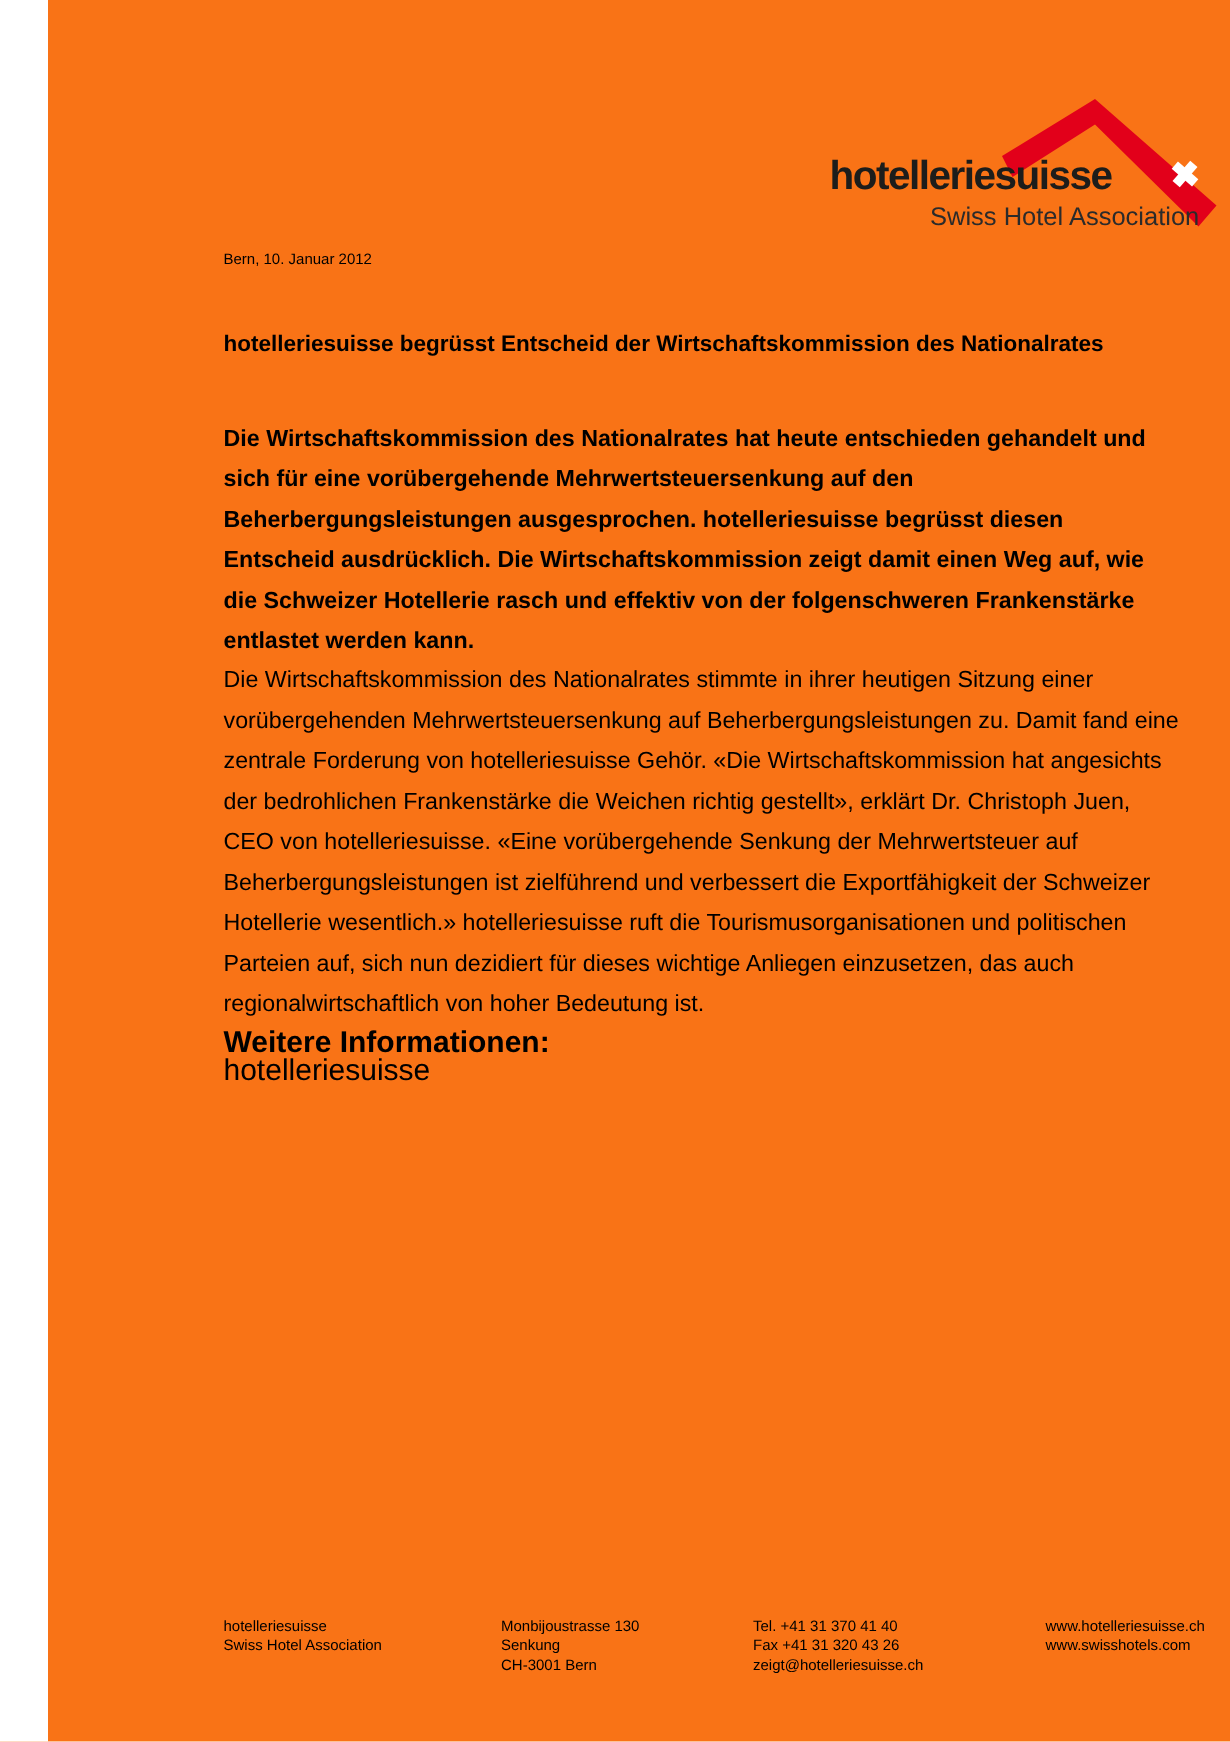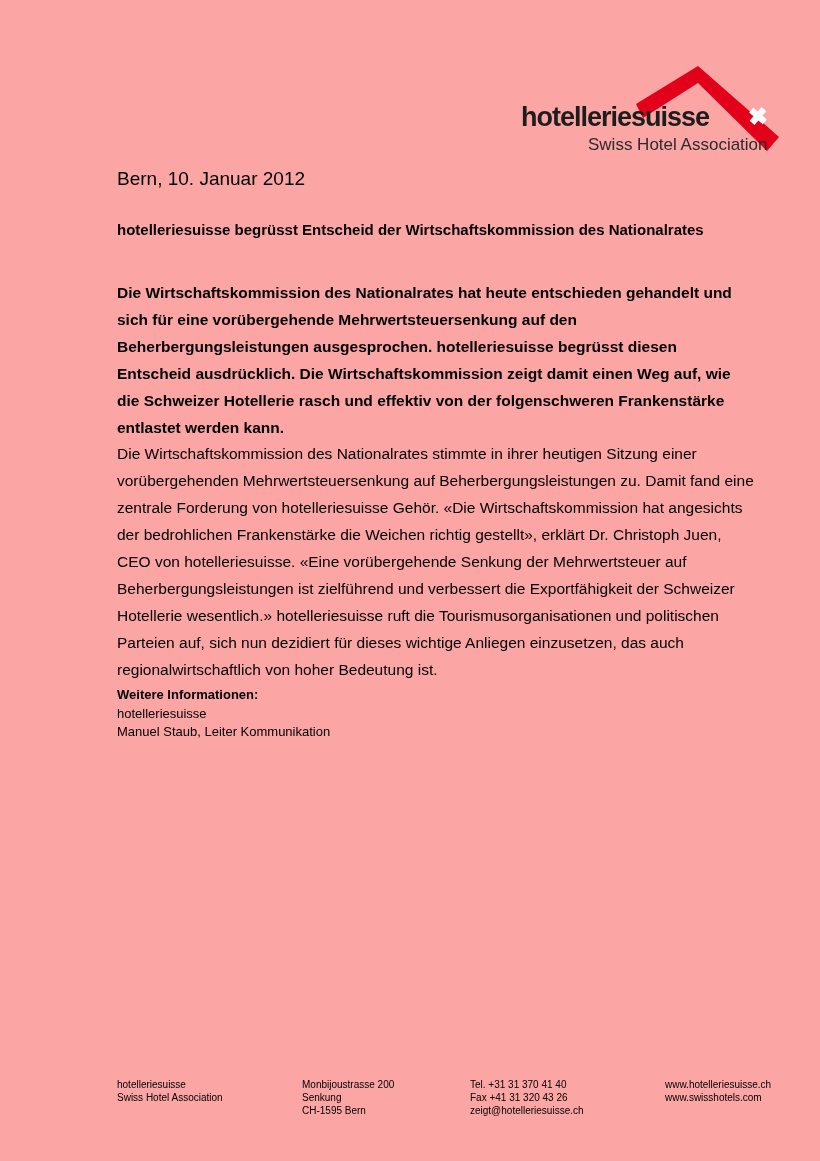--- a/index.html
+++ b/index.html
@@ -11,21 +11,22 @@
     width: 820px;
     height: 1161px;
     font-family: "Liberation Sans", sans-serif;
     color: #000000;
     position: relative;
     overflow: hidden;
   }
   .page {
     position: absolute;
     inset: 0;
-    background: #fca5a5;
+    background: #f97316;
+    margin-left: 32px;
   }
 
   
   .logo-roof {
     position: absolute;
     left: 636px;
     top: 66px;
     width: 144px;
     height: 88px;
   }
@@ -46,21 +47,21 @@
     font-size: 17px;
     color: #2b2b2b;
     white-space: nowrap;
   }
 
   
   .date-line {
     position: absolute;
     left: 117px;
     top: 168px;
-    font-size: 19px;
+    font-size: 10px;
   }
   .headline {
     position: absolute;
     left: 117px;
     top: 221px;
     font-size: 15px;
     font-weight: bold;
     white-space: nowrap;
   }
   .lead-par {
@@ -79,21 +80,21 @@
     width: 638px;
     font-size: 15.5px;
     line-height: 27px;
   }
 
   
   .contact {
     position: absolute;
     left: 117px;
     top: 686px;
-    font-size: 13px;
+    font-size: 20px;
     line-height: 18.5px;
   }
   .contact .heading {
     font-weight: bold;
   }
 
   
   .footer {
     position: absolute;
     top: 1078px;
@@ -131,35 +132,34 @@
 
   <div class="headline">hotelleriesuisse begrüsst Entscheid der Wirtschaftskommission des Nationalrates</div>
 
   <div class="lead-par">Die Wirtschaftskommission des Nationalrates hat heute entschieden gehandelt und sich für eine vorübergehende Mehrwertsteuersenkung auf den Beherbergungsleistungen ausgesprochen. hotelleriesuisse begrüsst diesen Entscheid ausdrücklich. Die Wirtschaftskommission zeigt damit einen Weg auf, wie die Schweizer Hotellerie rasch und effektiv von der folgenschweren Frankenstärke entlastet werden kann.</div>
 
   <div class="body-par">Die Wirtschaftskommission des Nationalrates stimmte in ihrer heutigen Sitzung einer vorübergehenden Mehrwertsteuersenkung auf Beherbergungsleistungen zu. Damit fand eine zentrale Forderung von hotelleriesuisse Gehör. «Die Wirtschaftskommission hat angesichts der bedrohlichen Frankenstärke die Weichen richtig gestellt», erklärt Dr. Christoph Juen, CEO von hotelleriesuisse. «Eine vorübergehende Senkung der Mehrwertsteuer auf Beherbergungsleistungen ist zielführend und verbessert die Exportfähigkeit der Schweizer Hotellerie wesentlich.» hotelleriesuisse ruft die Tourismusorganisationen und politischen Parteien auf, sich nun dezidiert für dieses wichtige Anliegen einzusetzen, das auch regionalwirtschaftlich von hoher Bedeutung ist.</div>
 
   <div class="contact">
     <div class="heading">Weitere Informationen:</div>
     <div>hotelleriesuisse</div>
-    <div>Manuel Staub, Leiter Kommunikation</div>
   </div>
 
   <div class="footer">
     <div class="col col-1">
       <div>hotelleriesuisse</div>
       <div>Swiss Hotel Association</div>
     </div>
     <div class="col col-2">
-      <div>Monbijoustrasse 200</div>
+      <div>Monbijoustrasse 130</div>
       <div>Senkung</div>
-      <div>CH-1595 Bern</div>
+      <div>CH-3001 Bern</div>
     </div>
     <div class="col col-3">
-      <div>Tel. +31 31 370 41 40</div>
+      <div>Tel. +41 31 370 41 40</div>
       <div>Fax +41 31 320 43 26</div>
       <div>zeigt@hotelleriesuisse.ch</div>
     </div>
     <div class="col col-4">
       <div>www.hotelleriesuisse.ch</div>
       <div>www.swisshotels.com</div>
     </div>
   </div>
 
 </div>

